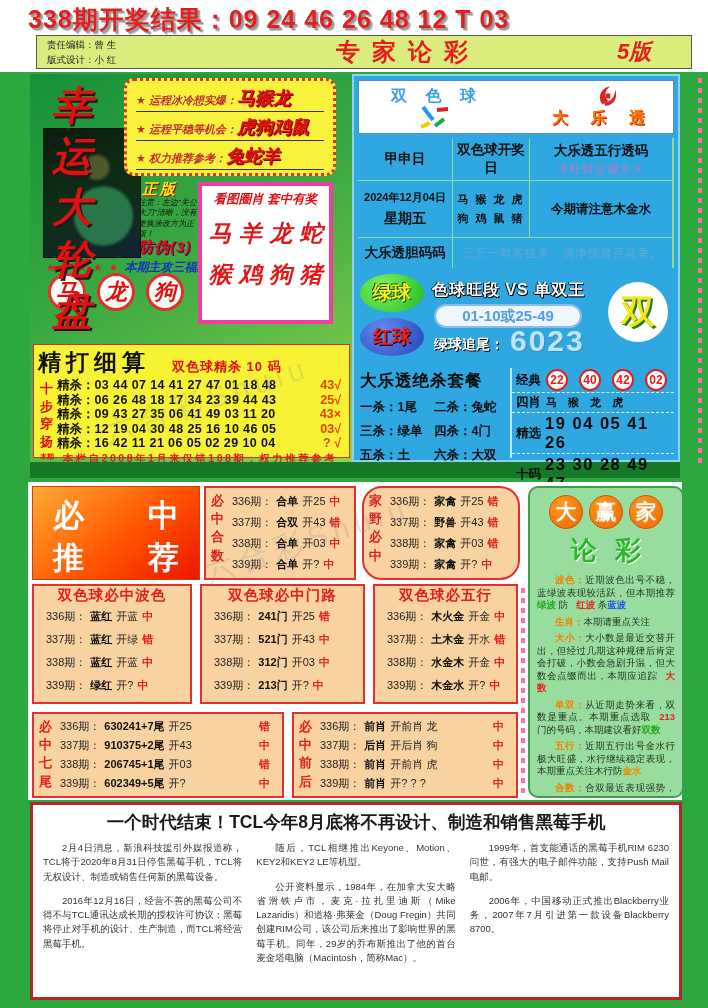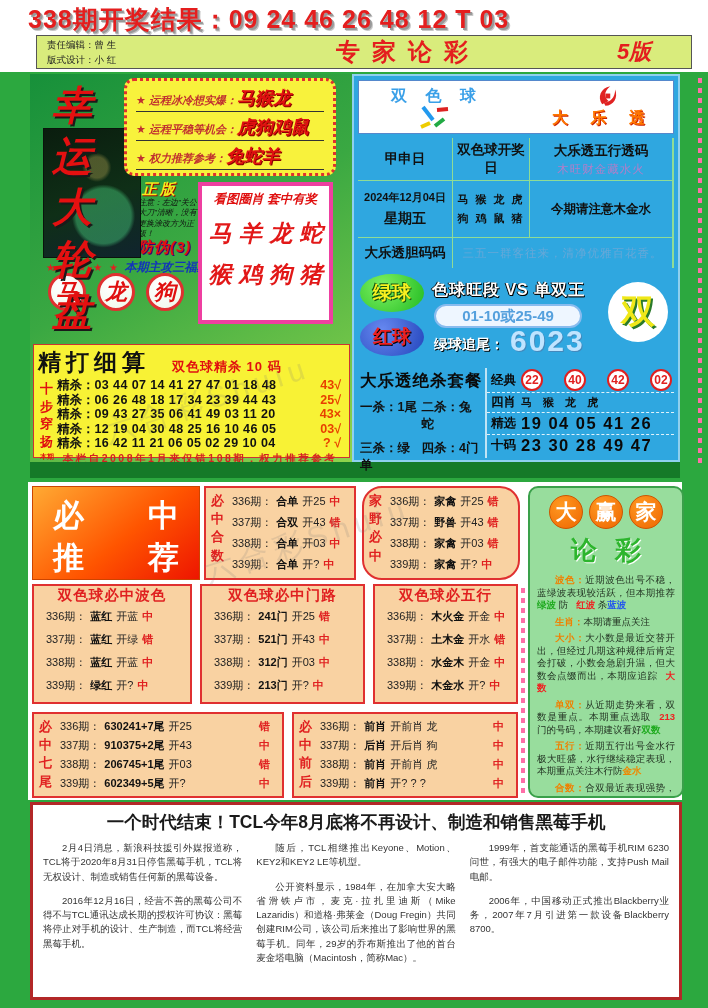--- a/index.html
+++ b/index.html
@@ -123,21 +123,21 @@
 
   .juesha { position:absolute; left:4px; top:292px; width:316px; height:90px; display:flex; }
   .js-left { width:152px; padding:2px 2px 0 2px; }
   .js-title { font-size:16.5px; font-weight:bold; color:#0a0a0a; letter-spacing:1px; white-space:nowrap; }
   .js-kills { display:grid; grid-template-columns:1fr 1fr; row-gap:7px; margin-top:7px;
     font-size:12.5px; font-weight:bold; color:#101010; }
   .js-right { flex:1; border-left:2px solid #bfe4f5; }
   .js-row { display:flex; align-items:center; padding:1px 2px 1px 4px; border-bottom:1px dashed #dff2fb; }
   .js-row:last-child { border-bottom:none; }
   .js-label { width:30px; font-size:12.5px; font-weight:bold; color:#0a0a0a; }
-  .js-balls { display:flex; gap:21px; }
+  .js-balls { display:flex; gap:11px; }
   .js-ball { width:22px; height:22px; border-radius:50%; background:#fff; border:2px solid #e02020;
     color:#e02020; font-size:12px; font-weight:bold; display:flex; align-items:center; justify-content:center; }
   .js-sixiao { font-size:11px; font-weight:bold; color:#101010; letter-spacing:4px; }
   .js-nums { font-size:16.5px; font-weight:bold; color:#0a0a0a; letter-spacing:1.5px; }
 
   
   .mid-white { left:28px; top:482px; width:654px; height:318px; background:#ffffff; }
   .promo { left:32px; top:486px; width:168px; height:94px;
     background:linear-gradient(140deg,#ffaa33,#ff5500 55%,#ee1500); border:1px solid #cc4400;
     color:#fff; font-weight:bold; padding:8px 0; display:flex; flex-direction:column; justify-content:space-around; }

